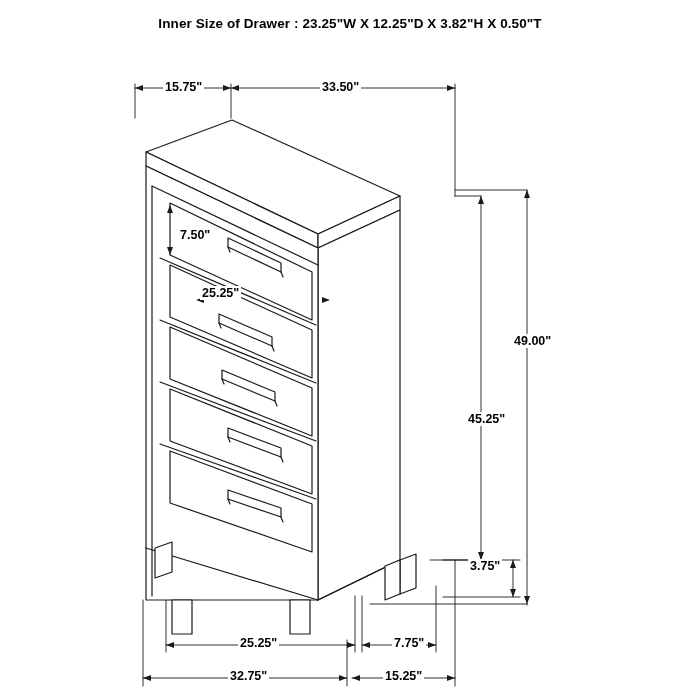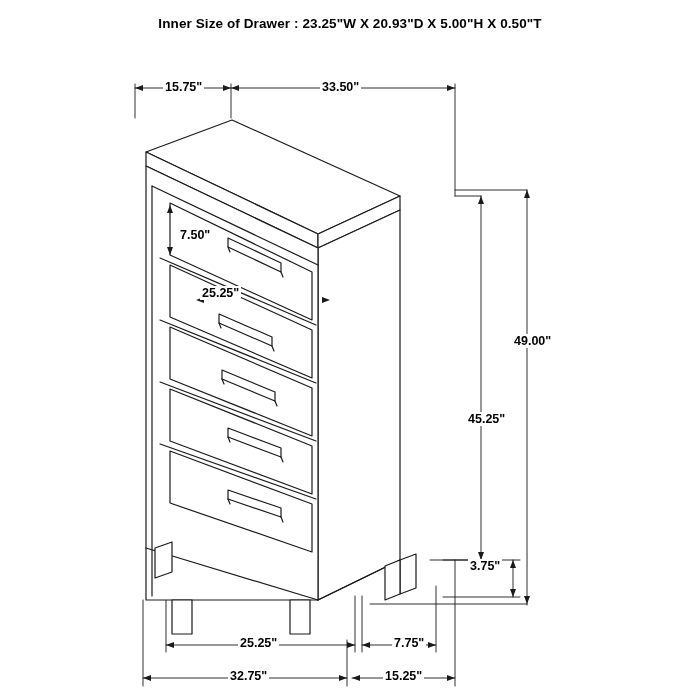--- a/index.html
+++ b/index.html
@@ -44,21 +44,21 @@
     padding: 0 2px;
     white-space: nowrap;
     line-height: 14px;
   }
 </style>
 </head>
 <body>
 
 <div id="stage">
 
-  <div id="title">Inner Size of Drawer : 23.25"W X 20.93"D X 5.00"H X 0.50"T</div>
+  <div id="title">Inner Size of Drawer : 23.25"W X 12.25"D X 3.82"H X 0.50"T</div>
 
   <svg class="diagram" viewBox="0 0 700 700">
     <g fill="none" stroke="#1a1a1a" stroke-width="1.2" stroke-linejoin="round" stroke-linecap="round">
 
       <g stroke-width="0.9">
 
         <line x1="135" y1="88" x2="455" y2="88"></line>
 
         <line x1="135" y1="84" x2="135" y2="118"></line>
         <line x1="231" y1="84" x2="231" y2="118"></line>

